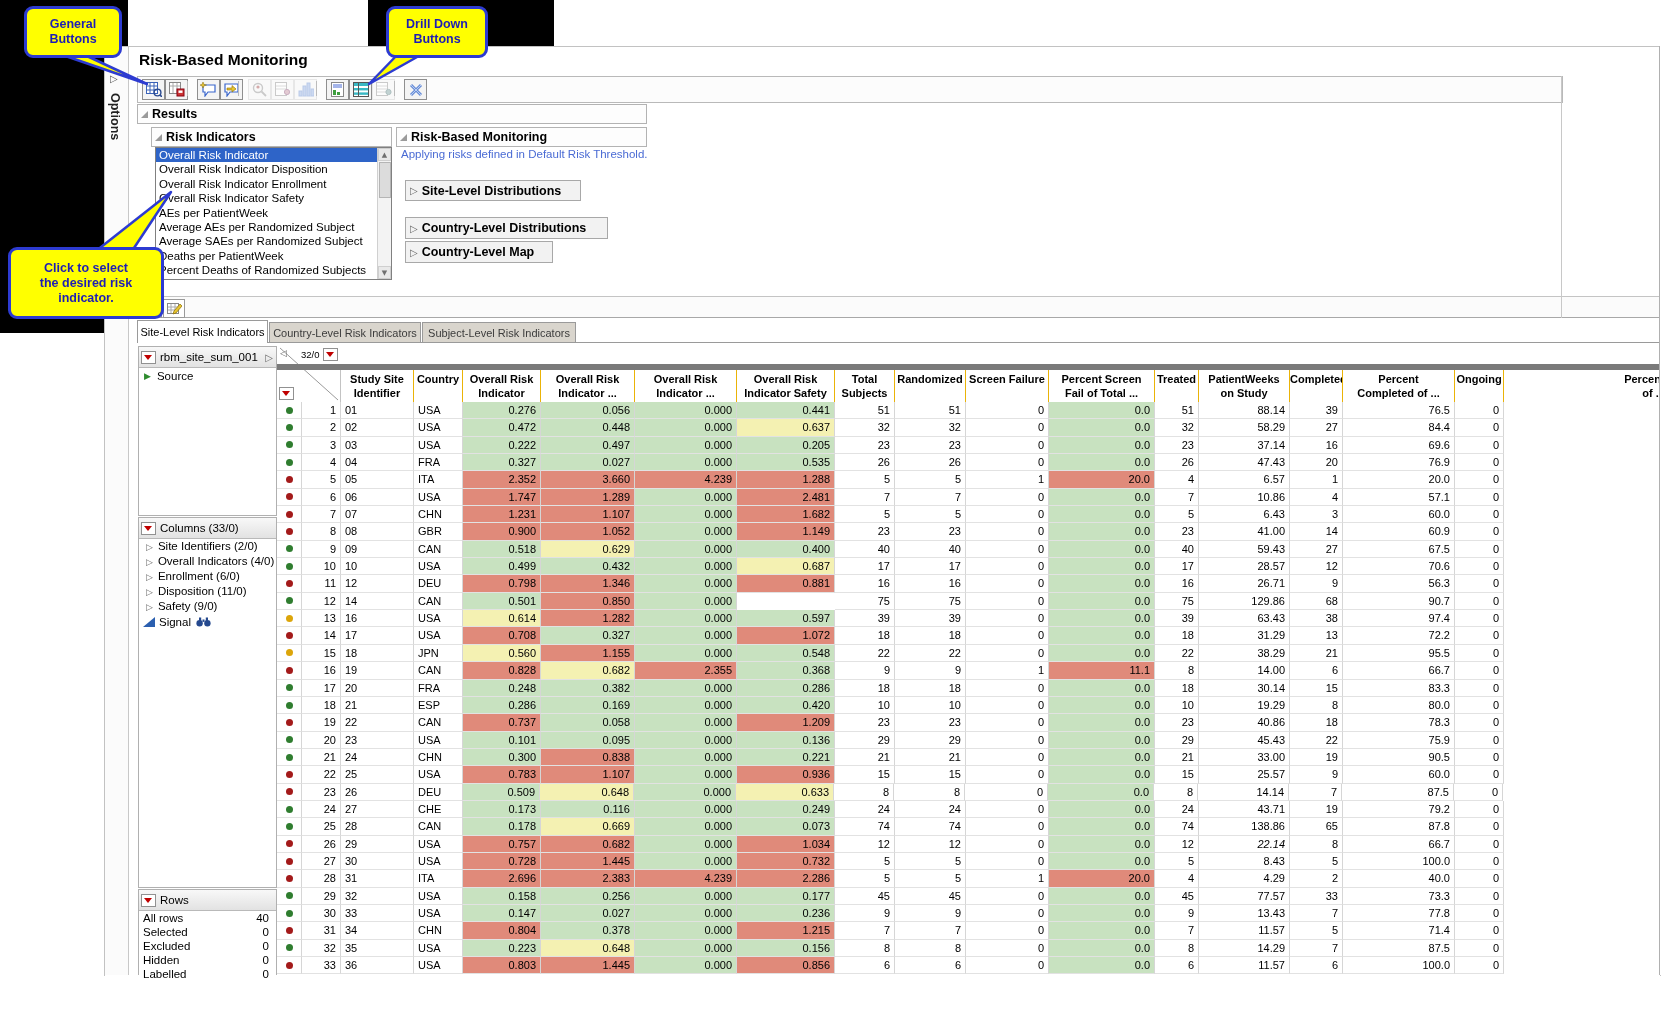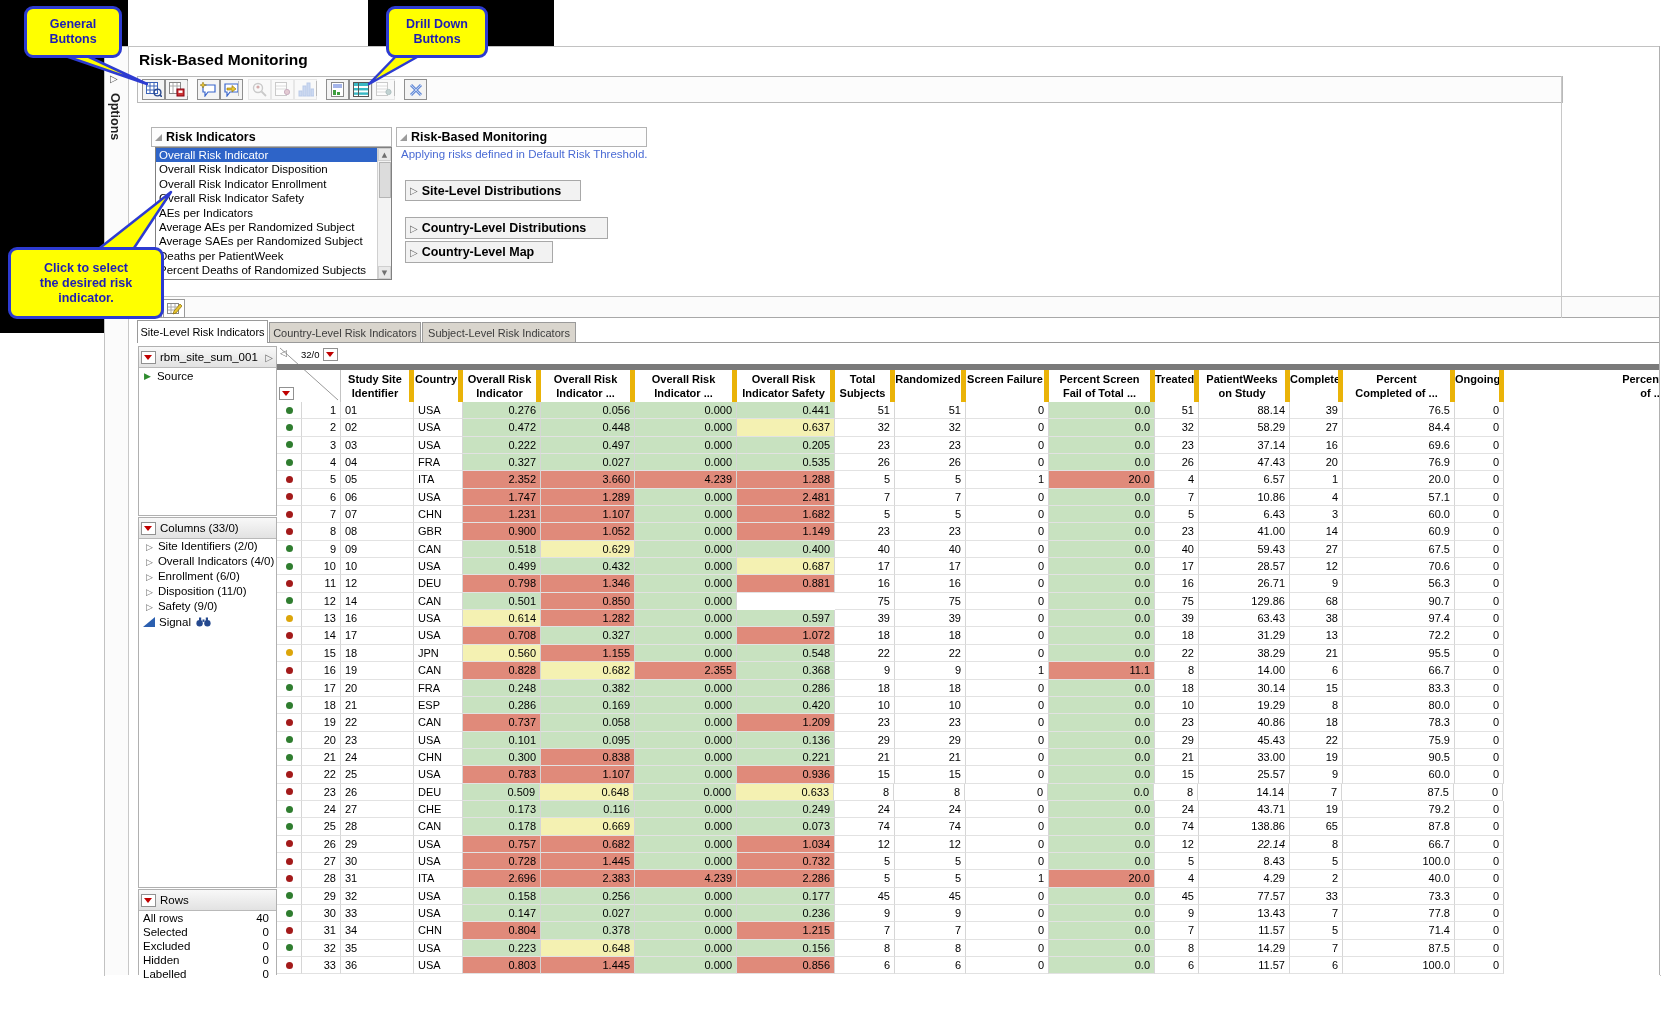--- a/index.html
+++ b/index.html
@@ -76,21 +76,21 @@
   .group-item{height:15px;line-height:15px;font-size:11.5px;padding-left:7px;white-space:nowrap;}
   .group-item .disc-tri{font-size:9px;margin-right:5px;}
   .stat-row{height:14px;line-height:14px;font-size:11.5px;padding:0 7px 0 4px;display:flex;justify-content:space-between;}
   #signal-row{height:16px;display:flex;align-items:center;padding-left:4px;font-size:11.5px;text-align:center;}
   #signal-wedge{width:0;height:0;border-left:12px solid transparent;border-bottom:10px solid #2b5faf;margin-right:4px;}
 
   
   #tablehost{position:absolute;left:277px;top:345px;width:1389px;height:630px;overflow:hidden;background:#fff;}
   #band{position:absolute;left:0;top:19px;width:1527px;height:6px;background:#7a7a7a;}
   #thead{position:absolute;left:0;top:25px;height:32px;display:flex;}
-  .th{box-sizing:border-box;border-right:5px solid #eab308;font-size:11px;font-weight:bold;
+  .th{box-sizing:border-box;border-right:1px solid #eab308;font-size:11px;font-weight:bold;
       text-align:center;line-height:14px;padding-top:2px;overflow:hidden;white-space:nowrap;height:32px;position:relative;}
   #tbody{position:absolute;left:0;top:57px;}
   .tr{display:flex;height:17.35px;box-sizing:border-box;}
   .td{box-sizing:border-box;border-right:1px solid #d6d6d6;border-bottom:1px solid #e2e2e2;
       font-size:11px;height:17.35px;line-height:16px;overflow:hidden;white-space:nowrap;}
   .tnum{text-align:right;padding-right:4px;}
   .tleft{text-align:left;padding-left:4px;}
   .cg{background:#c8e2c0;} .cy{background:#f4f1b2;} .cr{background:#e08a7a;}
   .dotwrap{display:flex;align-items:center;justify-content:center;}
   .dot{width:7px;height:7px;border-radius:50%;}
@@ -239,35 +239,39 @@
             </g>
           </svg>
         </span>
       </div>
       <div class="tsep" style="left: 49px;"></div>
       <div class="tsep" style="left: 100px;"></div>
       <div class="tsep" style="left: 178px;"></div>
       <div class="tsep" style="left: 256px;"></div>
     </div>
 
+  <div class="obox" style="left:137px;top:104px;width:508px;height:18px;">
+    <span class="wedge"></span>
+    <span class="lbl">Results</span>
+  </div>
   <div class="obox" style="left:151px;top:127px;width:239px;height:18px;">
     <span class="wedge"></span>
     <span class="lbl">Risk Indicators</span>
   </div>
   <div id="risk-list">
     <div id="risk-sb">
       <div class="arr" style="top:0;">▲</div>
       <div class="thumb"></div>
       <div class="arr" style="bottom:0;">▼</div>
     </div>
   <div class="risk-item sel">Overall Risk Indicator</div>
       <div class="risk-item">Overall Risk Indicator Disposition</div>
       <div class="risk-item">Overall Risk Indicator Enrollment</div>
       <div class="risk-item">Overall Risk Indicator Safety</div>
-      <div class="risk-item">AEs per Indicators</div>
+      <div class="risk-item">AEs per PatientWeek</div>
       <div class="risk-item">Average AEs per Randomized Subject</div>
       <div class="risk-item">Average SAEs per Randomized Subject</div>
       <div class="risk-item">Deaths per PatientWeek</div>
       <div class="risk-item">Percent Deaths of Randomized Subjects</div>
     </div>
   <div class="obox" style="left:396px;top:127px;width:249px;height:18px;">
     <span class="wedge"></span>
     <span class="lbl">Risk-Based Monitoring</span>
   </div>
   <div class="note-blue">Applying risks defined in Default Risk Threshold.</div>

